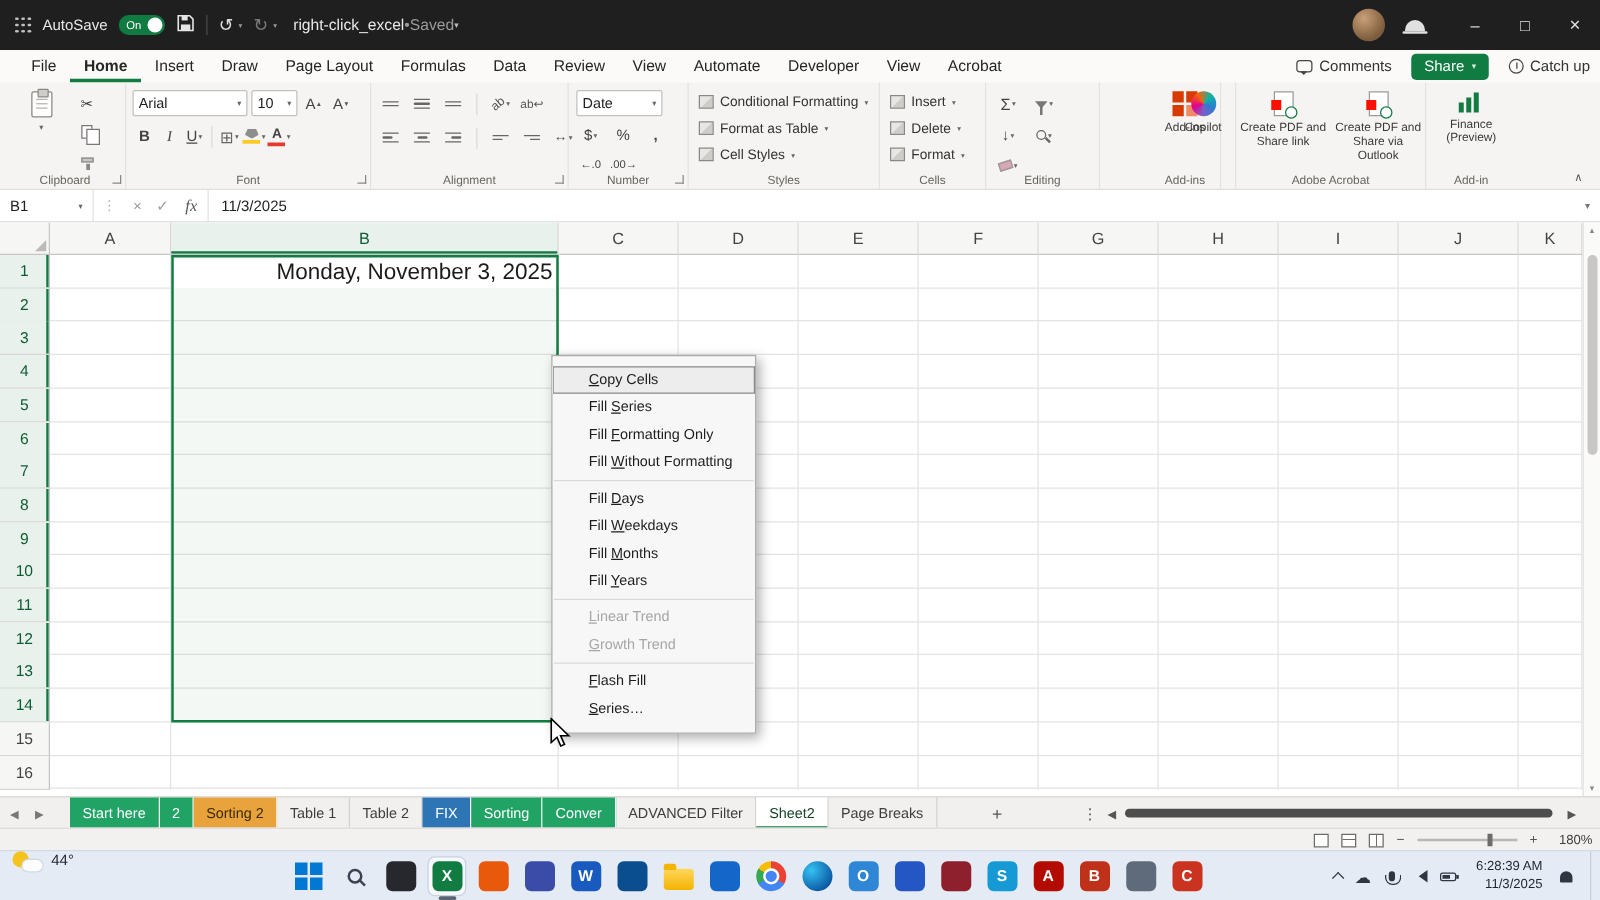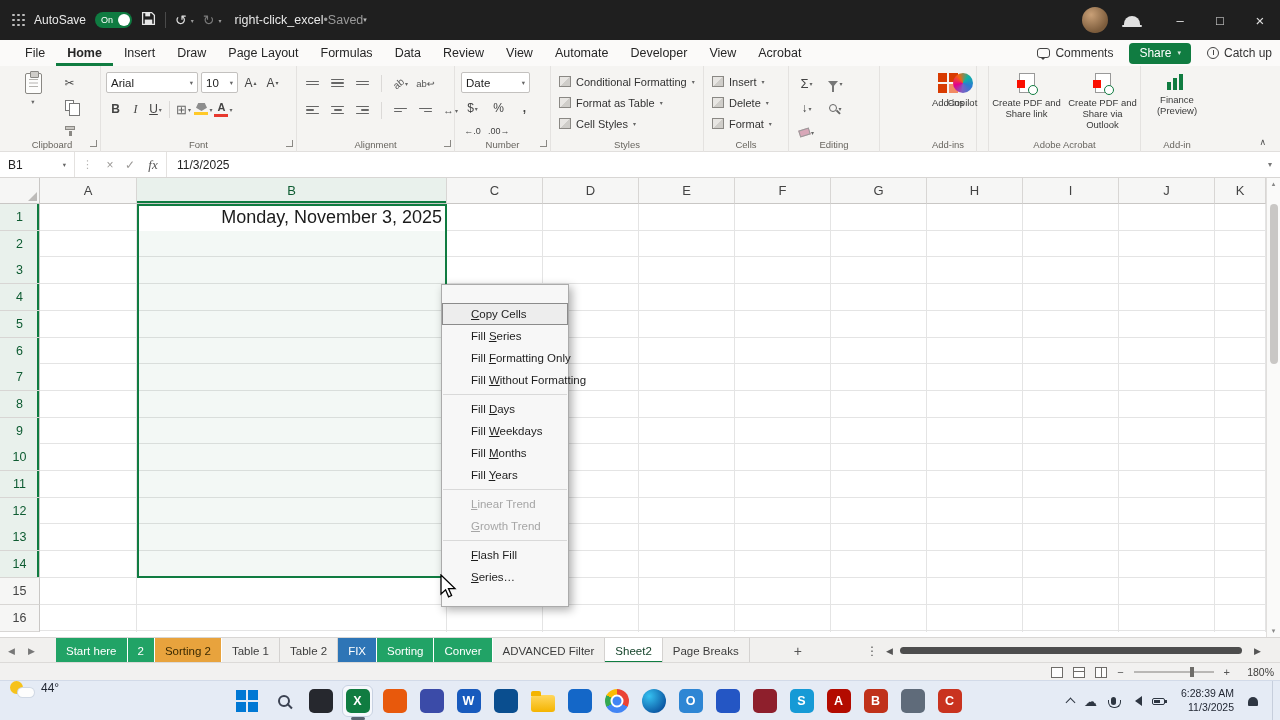--- a/index.html
+++ b/index.html
@@ -127,21 +127,21 @@
 .vline{position:absolute;top:26px;width:1px;height:428px;background:#E4E4E4}
 .hrow{position:absolute;left:40px;width:1226px;height:1px;background:#E4E4E4}
 #b1cell{position:absolute;left:137px;top:26px;width:310px;height:27px;display:flex;align-items:center;justify-content:flex-end;padding-right:5px;font-size:18px;color:#1B1B1B;background:#fff}
 #seltint{position:absolute;left:139px;top:53px;width:306px;height:345px;background:rgba(16,124,65,0.05)}
 #selbox{position:absolute;left:137px;top:26px;width:310px;height:374px;border:2px solid #107C41}
 #vscroll{position:absolute;right:0;top:0;width:14px;height:459px;background:#FAFAF9;border-left:1px solid #E1DFDD}
 #vscroll .ar{position:absolute;left:0;width:100%;text-align:center;font-size:7px;color:#888}
 .vthumb{position:absolute;left:3px;top:26px;width:8px;height:160px;background:#C9C7C5;border-radius:4px}
 
 
-#context-menu{position:absolute;left:441px;top:284px;width:128px;background:#F7F7F7;border:1px solid #ABABAB;box-shadow:3px 3px 9px rgba(0,0,0,.32);padding:18px 0;z-index:40}
+#context-menu{position:absolute;left:441px;top:284px;width:164px;background:#F7F7F7;border:1px solid #ABABAB;box-shadow:3px 3px 9px rgba(0,0,0,.32);padding:8px 0;z-index:40}
 .mitem{height:22px;line-height:22px;padding:0 8px 0 29px;font-size:11.5px;color:#1E1E1E;white-space:nowrap}
 .mitem.sel{background:#EDEDED;box-shadow:inset 0 0 0 1px #8B8B8B}
 .mitem.dis{color:#A6A6A6}
 .msep{height:1px;background:#D9D9D9;margin:3px 1px}
 .ul{text-decoration:underline}
 
 
 #sheettabs{position:absolute;top:637px;left:0;width:1280px;height:25px;background:#F1F0EE;border-top:1px solid #D8D6D4}
 #st-nav-l{position:absolute;left:8px;top:0;height:25px;display:flex;align-items:center;gap:13px;color:#777;font-size:9px}
 #sheet-tab-list{position:absolute;left:56px;top:0;height:25px;display:flex;align-items:stretch}

